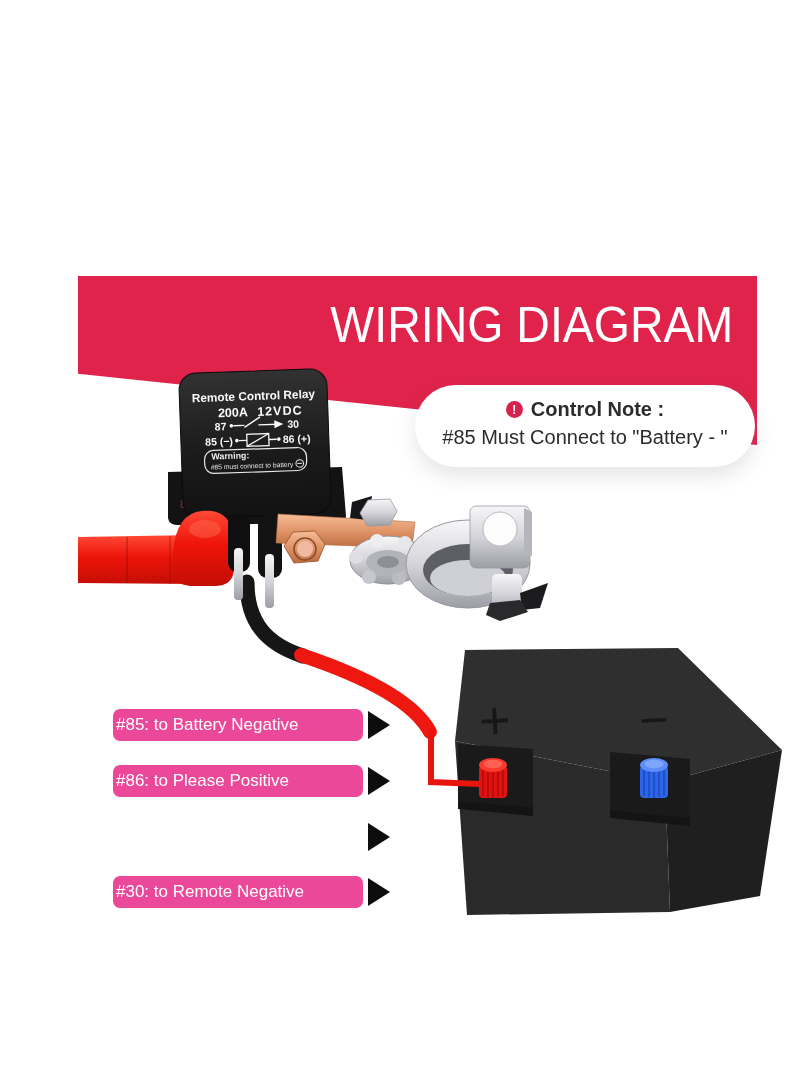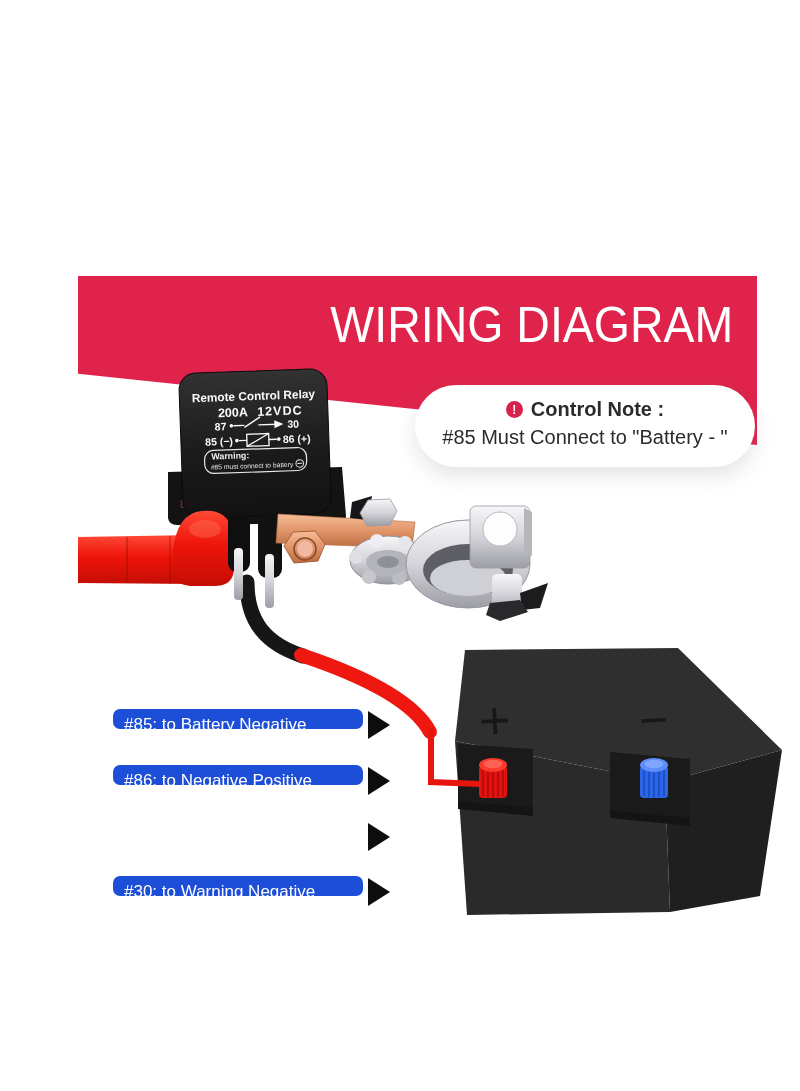--- a/index.html
+++ b/index.html
@@ -34,23 +34,23 @@
     display:inline-flex;align-items:center;justify-content:center;
     width:17px;height:17px;border-radius:50%;
     background:#d6224c;color:#fff;font-size:12px;font-weight:700;line-height:1;
   }
   .note-line2{margin-top:5px;font-size:20px;font-weight:500;}
   
   #art{position:absolute;left:0;top:0;z-index:3;}
   
   .callout-row{position:absolute;left:113px;width:280px;height:32px;z-index:4;}
   .callout-box{
-    position:absolute;left:0;top:0;width:250px;height:20px;
-    background:#1d4ed8;border-radius:7px;color:#ffffff;
-    font-size:17px;line-height:32px;padding-left:11px;box-sizing:border-box;
+    position:absolute;left:0;top:0;width:250px;height:32px;
+    background:#ec4899;border-radius:7px;color:#ffffff;
+    font-size:17px;line-height:32px;padding-left:3px;box-sizing:border-box;
     white-space:nowrap;
   }
   .callout-arrow{
     position:absolute;left:255px;top:2px;width:0;height:0;
     border-top:14px solid transparent;border-bottom:14px solid transparent;
     border-left:22px solid #0d0d0d;
   }
   .r1{top:701px}.r2{top:757px}.r3{top:813px}.r4{top:868px}
   svg text{font-family:"Liberation Sans", sans-serif;}
 </style>
@@ -243,24 +243,24 @@
       <path d="M301,647 C352,664 412,690 430,724" fill="none" stroke="#ee1810" stroke-width="14" stroke-linecap="round"></path>
       <path d="M431,720 L431,774 L480,776" fill="none" stroke="#e8150f" stroke-width="6" stroke-linejoin="miter"></path>
     </g>
   </svg>
 
   <div class="callout-row r1">
     <div class="callout-box">#85: to Battery Negative</div>
     <div class="callout-arrow"></div>
   </div>
   <div class="callout-row r2">
-    <div class="callout-box">#86: to Negative Positive</div>
+    <div class="callout-box">#86: to Please Positive</div>
     <div class="callout-arrow"></div>
   </div>
   <div class="callout-row r3">
     <div class="callout-arrow"></div>
   </div>
   <div class="callout-row r4">
-    <div class="callout-box">#30: to Warning Negative</div>
+    <div class="callout-box">#30: to Remote Negative</div>
     <div class="callout-arrow"></div>
   </div>
 
 </div>
 
 </body></html>

